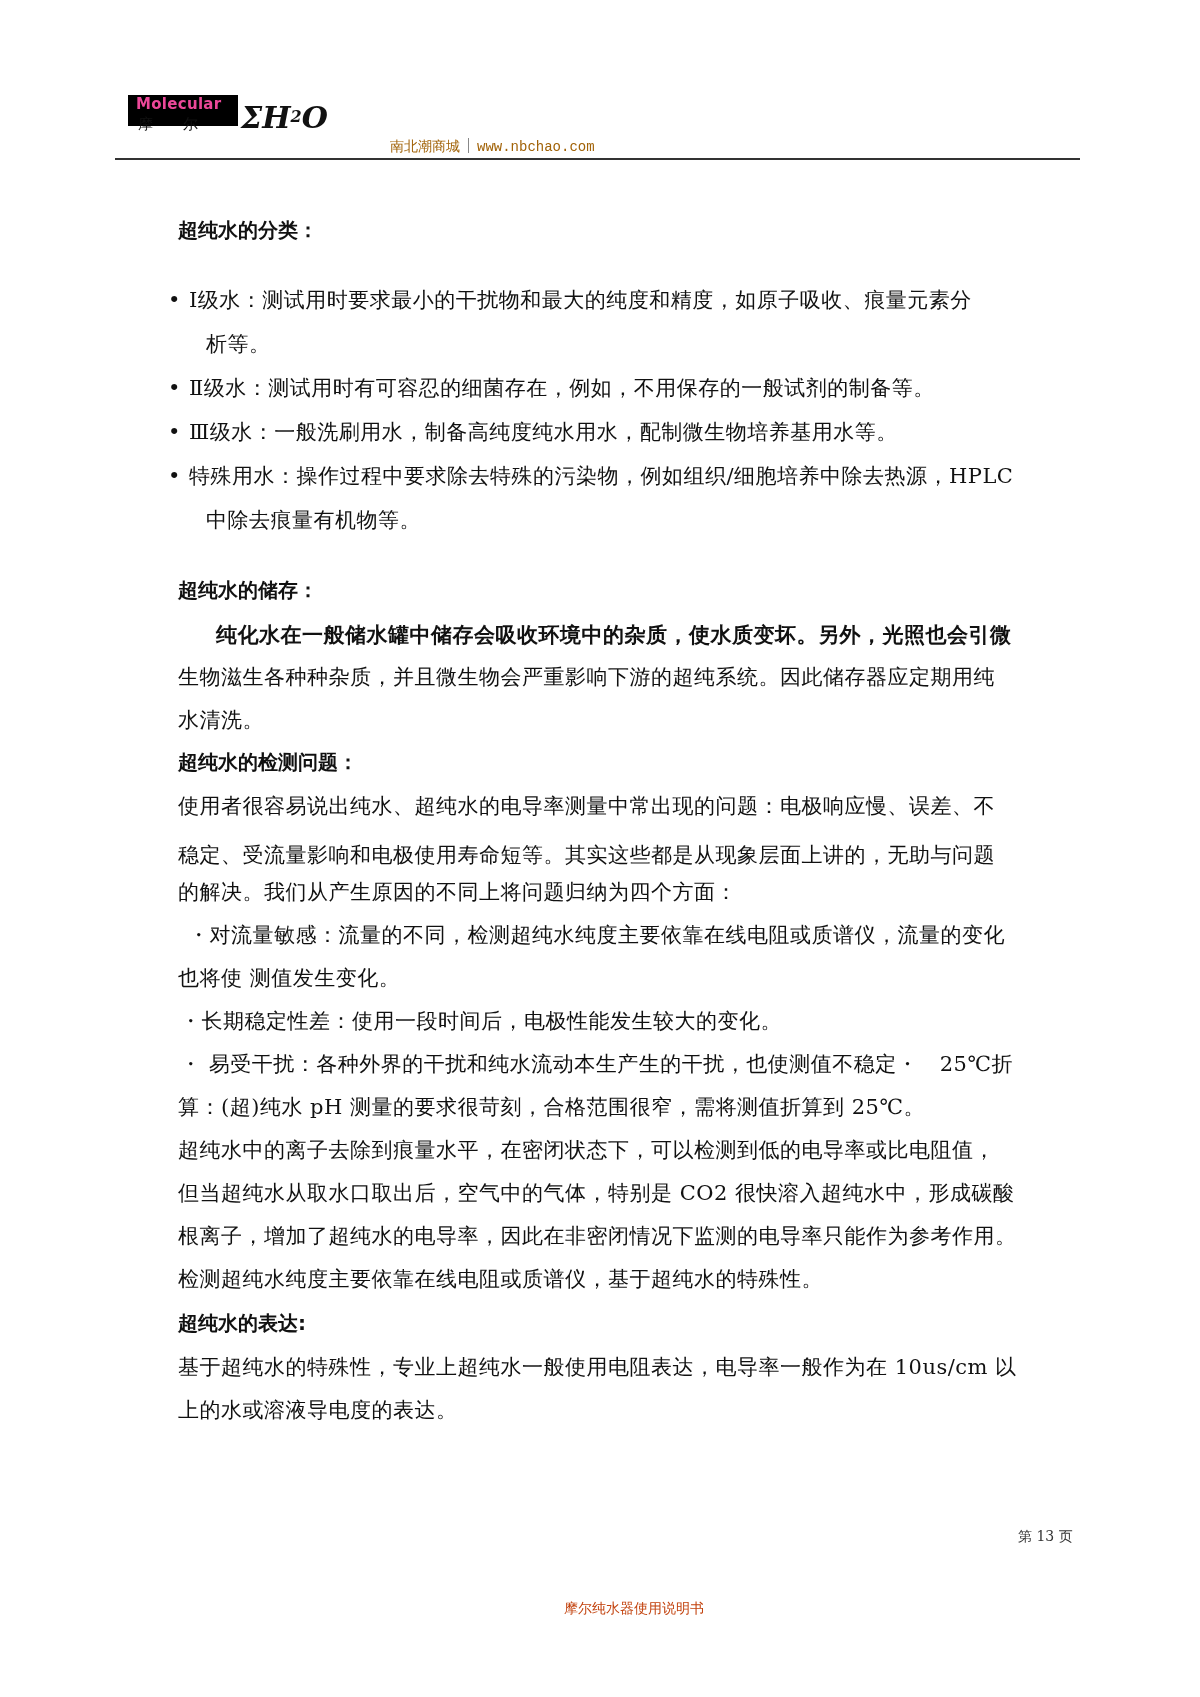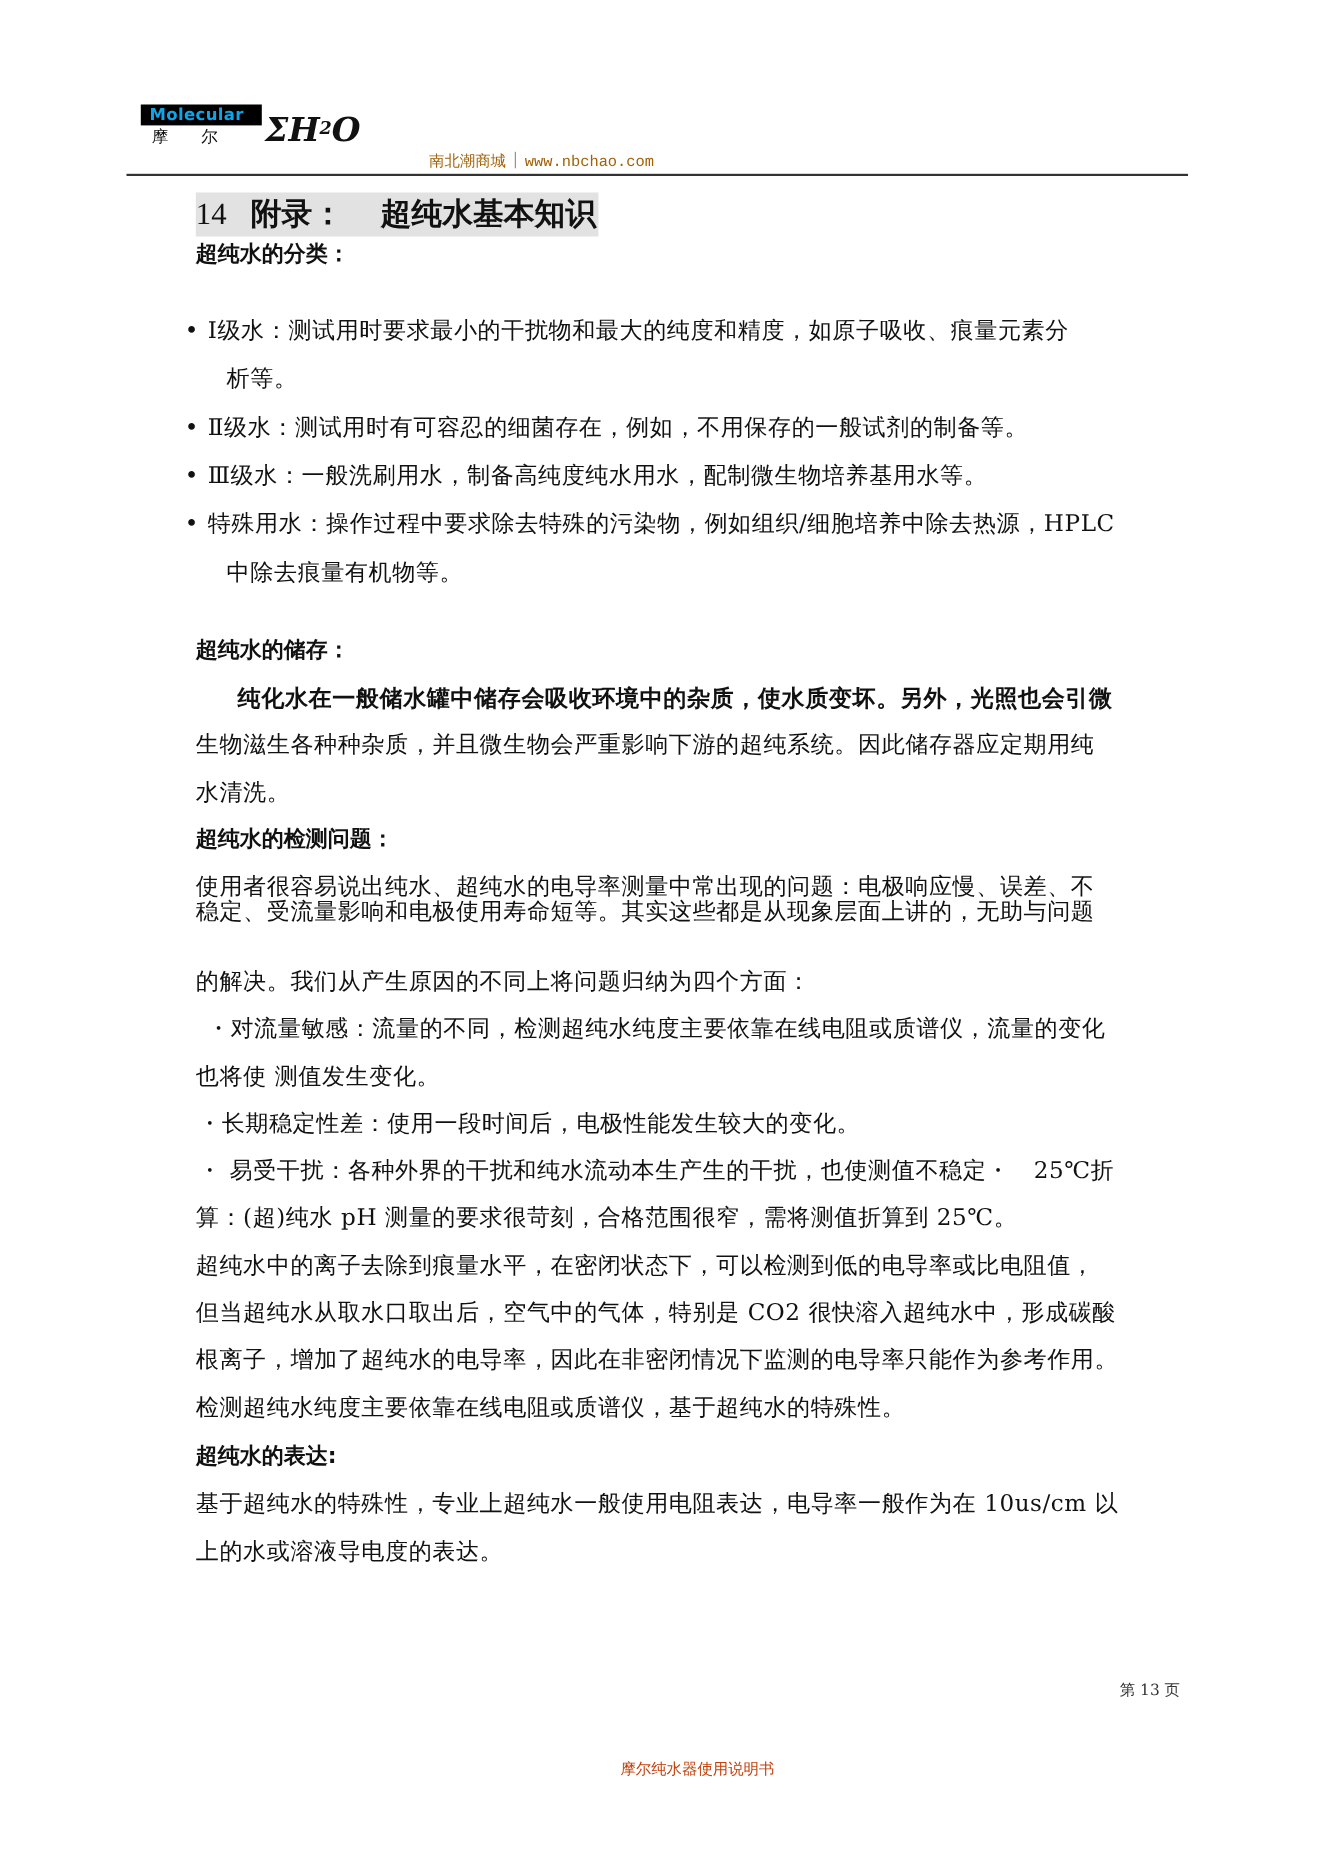--- a/index.html
+++ b/index.html
@@ -3,22 +3,22 @@
 <meta charset="utf-8">
 <style>
   html, body { margin: 0; padding: 0; background: #ffffff; }
   body {
     width: 1200px; height: 1697px; position: relative; overflow: hidden;
     font-family: "DejaVu Serif", "Liberation Serif", serif;
     color: #111111;
   }
   .logo { position: absolute; left: 128px; top: 95px; width: 220px; height: 50px; }
   .logo-box {
-    position: absolute; left: 0; top: 0; width: 110px; height: 19px;
-    background: #000; color: #0ea5e9;
+    position: absolute; left: 0; top: 0; width: 110px; height: 31px;
+    background: #000; color: #ec4899;
     font-family: "DejaVu Sans", sans-serif; font-weight: bold; font-size: 15px;
     line-height: 19px; padding-left: 8px; box-sizing: border-box; letter-spacing: 0.3px;
   }
   .logo-cn {
     position: absolute; left: 10px; top: 20px; font-size: 15px;
     font-family: "DejaVu Sans", sans-serif; letter-spacing: 30px;
   }
   .logo-h2o {
     position: absolute; left: 113px; top: 2px; font-size: 30px; font-weight: bold; font-style: italic;
     font-family: "DejaVu Serif", serif; line-height: 40px;
@@ -54,42 +54,39 @@
   <div class="logo-box">Molecular</div>
   <div class="logo-cn">摩尔</div>
   <div class="logo-h2o">ΣH<sub>2</sub>O</div>
 </div>
 <div class="site">
   <span>南北潮商城</span><span class="sep"></span><span>www.nbchao.com</span>
 </div>
 <div class="rule"></div>
 
 <div class="content">
-  <div class="chapter">
-    <span class="num">14</span><span class="lab">附录：</span><span>超纯水基本知识</span>
-  </div>
 
   <div class="h" style="top:42px;">超纯水的分类：</div>
 
   <div class="p bullet" style="top:102px;left:-10px;">Ⅰ级水：测试用时要求最小的干扰物和最大的纯度和精度，如原子吸收、痕量元素分</div>
   <div class="p ind" style="top:146px;left:-10px;">析等。</div>
   
   <div class="p bullet" style="top:190px;left:-10px;">Ⅱ级水：测试用时有可容忍的细菌存在，例如，不用保存的一般试剂的制备等。</div>
   <div class="p bullet" style="top:234px;left:-10px;">Ⅲ级水：一般洗刷用水，制备高纯度纯水用水，配制微生物培养基用水等。</div>
   <div class="p bullet" style="top:278px;left:-10px;">特殊用水：操作过程中要求除去特殊的污染物，例如组织/细胞培养中除去热源，HPLC</div>
   <div class="p ind" style="top:322px;left:-10px;">中除去痕量有机物等。</div>
 
   <div class="h" style="top:402px;">超纯水的储存：</div>
   <div class="p" style="top:436px;text-indent:38px;font-weight:bold;">纯化水在一般储水罐中储存会吸收环境中的杂质，使水质变坏。另外，光照也会引微</div>
   <div class="p" style="top:479px;">生物滋生各种种杂质，并且微生物会严重影响下游的超纯系统。因此储存器应定期用纯</div>
   <div class="p" style="top:522px;">水清洗。</div>
 
   <div class="h" style="top:574px;">超纯水的检测问题：</div>
   <div class="p" style="top:608px;">使用者很容易说出纯水、超纯水的电导率测量中常出现的问题：电极响应慢、误差、不</div>
-  <div class="p" style="top:630px;">稳定、受流量影响和电极使用寿命短等。其实这些都是从现象层面上讲的，无助与问题</div>
+  <div class="p" style="top:657px;">稳定、受流量影响和电极使用寿命短等。其实这些都是从现象层面上讲的，无助与问题</div>
   <div class="p" style="top:694px;">的解决。我们从产生原因的不同上将问题归纳为四个方面：</div>
   <div class="p" style="top:737px;left:10px;">・对流量敏感：流量的不同，检测超纯水纯度主要依靠在线电阻或质谱仪，流量的变化</div>
   <div class="p" style="top:780px;">也将使 测值发生变化。</div>
   <div class="p" style="top:823px;left:2px;">・长期稳定性差：使用一段时间后，电极性能发生较大的变化。</div>
   <div class="p" style="top:866px;left:2px;">・ 易受干扰：各种外界的干扰和纯水流动本生产生的干扰，也使测值不稳定・　25℃折</div>
   <div class="p" style="top:909px;">算：(超)纯水 pH 测量的要求很苛刻，合格范围很窄，需将测值折算到 25℃。</div>
   <div class="p" style="top:952px;">超纯水中的离子去除到痕量水平，在密闭状态下，可以检测到低的电导率或比电阻值，</div>
   <div class="p" style="top:995px;">但当超纯水从取水口取出后，空气中的气体，特别是 CO2 很快溶入超纯水中，形成碳酸</div>
   <div class="p" style="top:1038px;">根离子，增加了超纯水的电导率，因此在非密闭情况下监测的电导率只能作为参考作用。</div>
   <div class="p" style="top:1081px;">检测超纯水纯度主要依靠在线电阻或质谱仪，基于超纯水的特殊性。</div>

